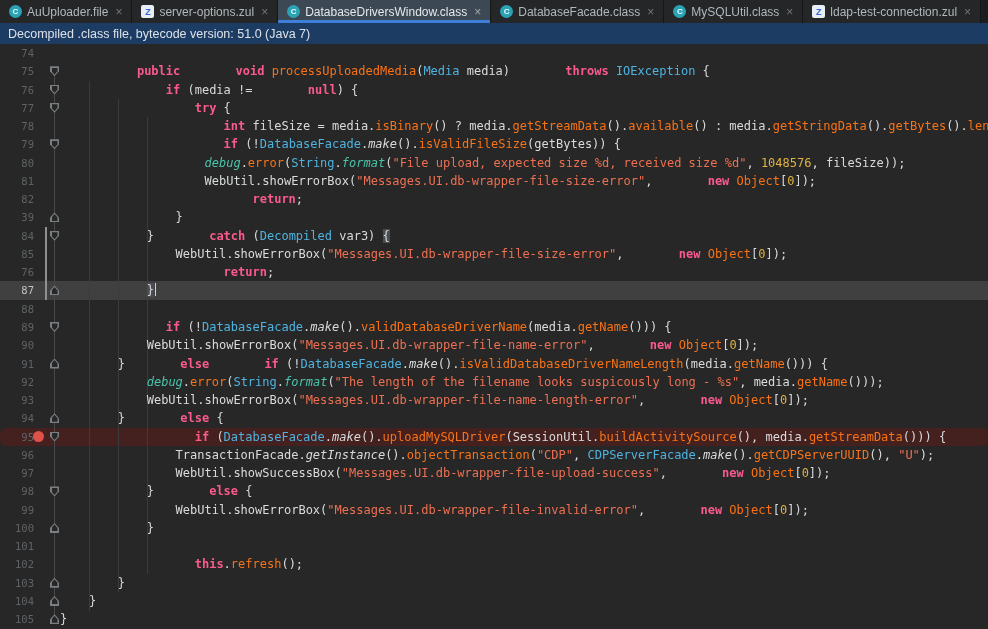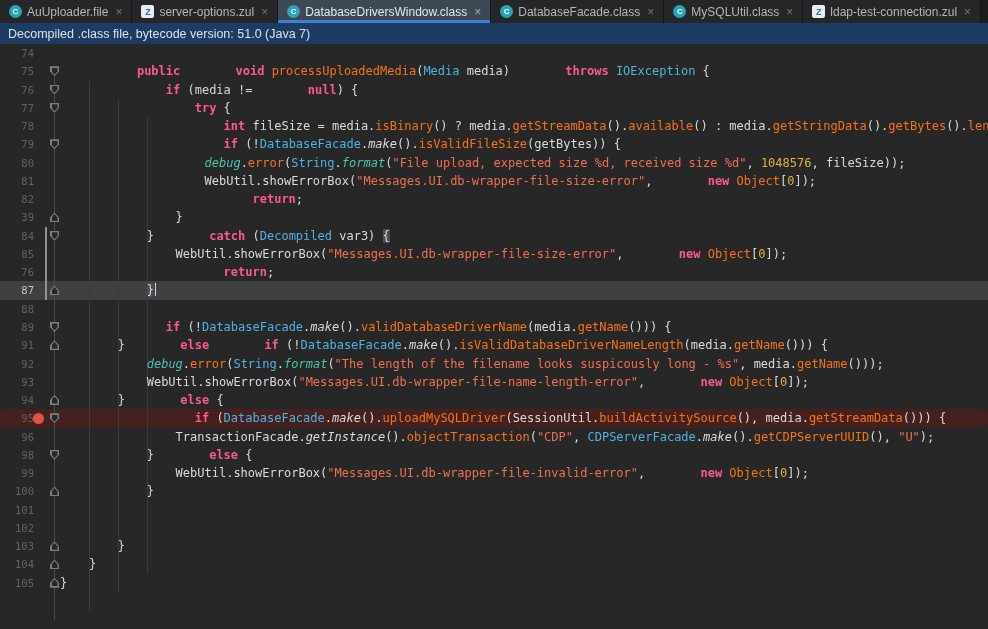--- a/index.html
+++ b/index.html
@@ -168,20 +168,24 @@
     <div class="row">
       <span class="ln">88</span>
       <pre class="cl"></pre>
     </div>
     <div class="row">
       <span class="ln">89</span>
       <span class="fold fold-down"></span>
       <pre class="cl"><span class="tk-pln">        </span><span class="tk-kw">if</span><span class="tk-pln"> (!</span><span class="tk-cls">DatabaseFacade</span><span class="tk-pln">.</span><span class="tk-ita">make</span><span class="tk-pln">().</span><span class="tk-mth">validDatabaseDriverName</span><span class="tk-pln">(media.</span><span class="tk-mth">getName</span><span class="tk-pln">())) {</span></pre>
     </div>
     <div class="row">
+      <span class="ln">90</span>
+      <pre class="cl"><span class="tk-pln">            WebUtil.showErrorBox(</span><span class="tk-str">"Messages.UI.db-wrapper-file-name-error"</span><span class="tk-pln">, </span><span class="tk-kw">new</span><span class="tk-pln"> </span><span class="tk-mth">Object</span><span class="tk-pln">[</span><span class="tk-num">0</span><span class="tk-pln">]);</span></pre>
+    </div>
+    <div class="row">
       <span class="ln">91</span>
       <span class="fold fold-up"></span>
       <pre class="cl"><span class="tk-pln">        } </span><span class="tk-kw">else</span><span class="tk-pln"> </span><span class="tk-kw">if</span><span class="tk-pln"> (!</span><span class="tk-cls">DatabaseFacade</span><span class="tk-pln">.</span><span class="tk-ita">make</span><span class="tk-pln">().</span><span class="tk-mth">isValidDatabaseDriverNameLength</span><span class="tk-pln">(media.</span><span class="tk-mth">getName</span><span class="tk-pln">())) {</span></pre>
     </div>
     <div class="row">
       <span class="ln">92</span>
       <pre class="cl"><span class="tk-pln">            </span><span class="tk-mti">debug</span><span class="tk-pln">.</span><span class="tk-mth">error</span><span class="tk-pln">(</span><span class="tk-cls">String</span><span class="tk-pln">.</span><span class="tk-mti">format</span><span class="tk-pln">(</span><span class="tk-str">"The length of the filename looks suspicously long - %s"</span><span class="tk-pln">, media.</span><span class="tk-mth">getName</span><span class="tk-pln">()));</span></pre>
     </div>
     <div class="row">
       <span class="ln">93</span>
@@ -196,39 +200,44 @@
       <span class="ln">95</span>
       <span class="bp-dot"></span>
       <span class="fold fold-down"></span>
       <pre class="cl"><span class="tk-pln">            </span><span class="tk-kw">if</span><span class="tk-pln"> (</span><span class="tk-cls">DatabaseFacade</span><span class="tk-pln">.</span><span class="tk-ita">make</span><span class="tk-pln">().</span><span class="tk-mth">uploadMySQLDriver</span><span class="tk-pln">(SessionUtil.</span><span class="tk-mth">buildActivitySource</span><span class="tk-pln">(), media.</span><span class="tk-mth">getStreamData</span><span class="tk-pln">())) {</span></pre>
     </div>
     <div class="row">
       <span class="ln">96</span>
       <pre class="cl"><span class="tk-pln">                TransactionFacade.</span><span class="tk-ita">getInstance</span><span class="tk-pln">().</span><span class="tk-mth">objectTransaction</span><span class="tk-pln">(</span><span class="tk-str">"CDP"</span><span class="tk-pln">, </span><span class="tk-cls">CDPServerFacade</span><span class="tk-pln">.</span><span class="tk-ita">make</span><span class="tk-pln">().</span><span class="tk-mth">getCDPServerUUID</span><span class="tk-pln">(), </span><span class="tk-str">"U"</span><span class="tk-pln">);</span></pre>
     </div>
     <div class="row">
+      <span class="ln">97</span>
+      <pre class="cl"><span class="tk-pln">                WebUtil.showSuccessBox(</span><span class="tk-str">"Messages.UI.db-wrapper-file-upload-success"</span><span class="tk-pln">, </span><span class="tk-kw">new</span><span class="tk-pln"> </span><span class="tk-mth">Object</span><span class="tk-pln">[</span><span class="tk-num">0</span><span class="tk-pln">]);</span></pre>
+    </div>
+    <div class="row">
       <span class="ln">98</span>
       <span class="fold fold-down"></span>
       <pre class="cl"><span class="tk-pln">            } </span><span class="tk-kw">else</span><span class="tk-pln"> {</span></pre>
     </div>
     <div class="row">
       <span class="ln">99</span>
       <pre class="cl"><span class="tk-pln">                WebUtil.showErrorBox(</span><span class="tk-str">"Messages.UI.db-wrapper-file-invalid-error"</span><span class="tk-pln">, </span><span class="tk-kw">new</span><span class="tk-pln"> </span><span class="tk-mth">Object</span><span class="tk-pln">[</span><span class="tk-num">0</span><span class="tk-pln">]);</span></pre>
     </div>
     <div class="row">
       <span class="ln">100</span>
       <span class="fold fold-up"></span>
       <pre class="cl"><span class="tk-pln">            }</span></pre>
     </div>
     <div class="row">
       <span class="ln">101</span>
       <pre class="cl"></pre>
     </div>
     <div class="row">
       <span class="ln">102</span>
+      <pre class="cl"><span class="tk-pln">            </span><span class="tk-kw">this</span><span class="tk-pln">.</span><span class="tk-mth">refresh</span><span class="tk-pln">();</span></pre>
     </div>
     <div class="row">
       <span class="ln">103</span>
       <span class="fold fold-up"></span>
       <pre class="cl"><span class="tk-pln">        }</span></pre>
     </div>
     <div class="row">
       <span class="ln">104</span>
       <span class="fold fold-up"></span>
       <pre class="cl"><span class="tk-pln">    }</span></pre>

